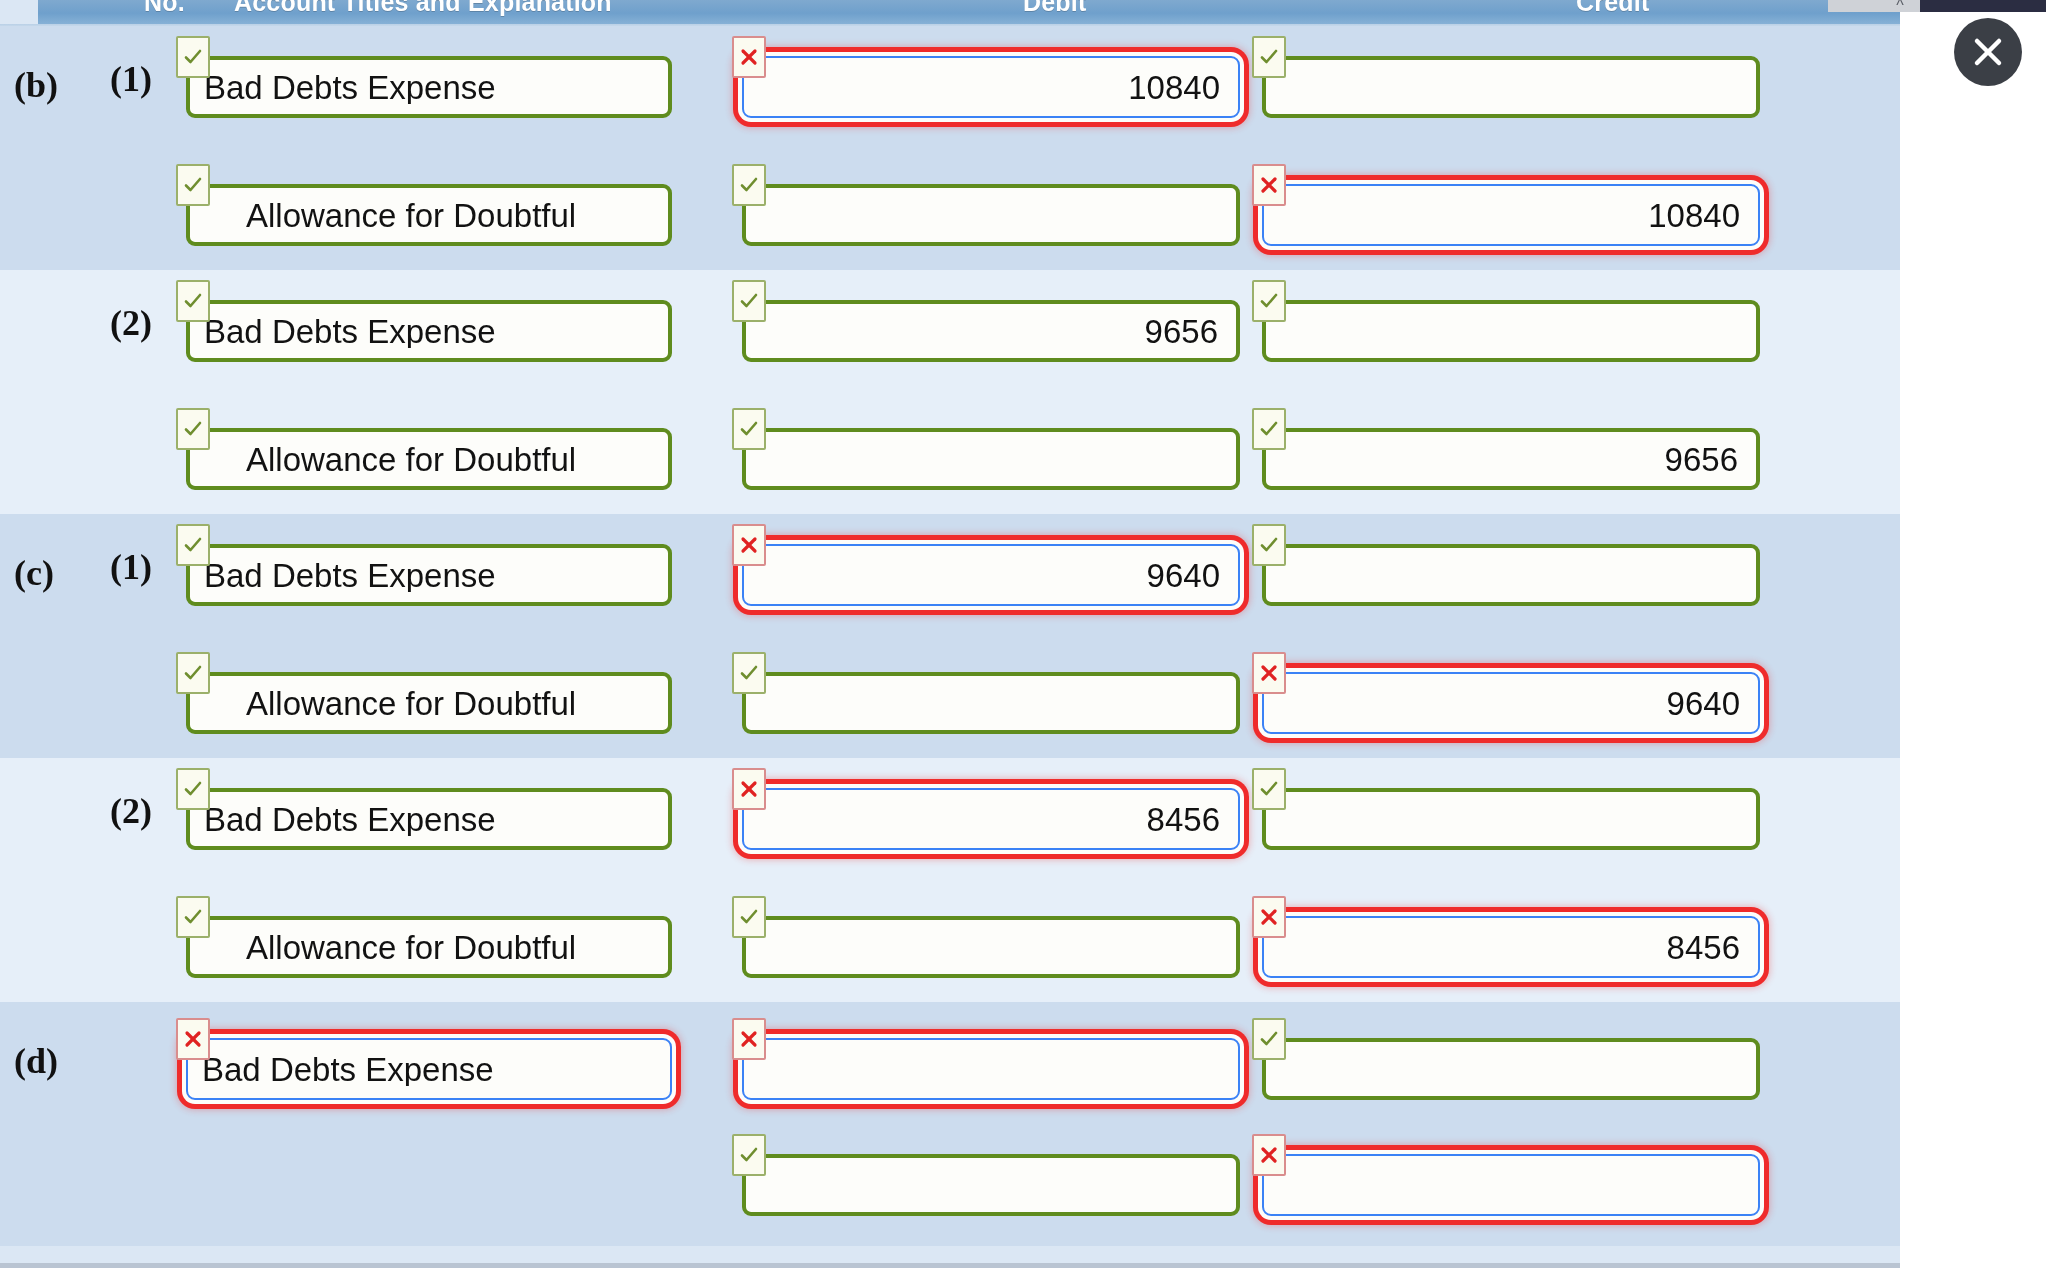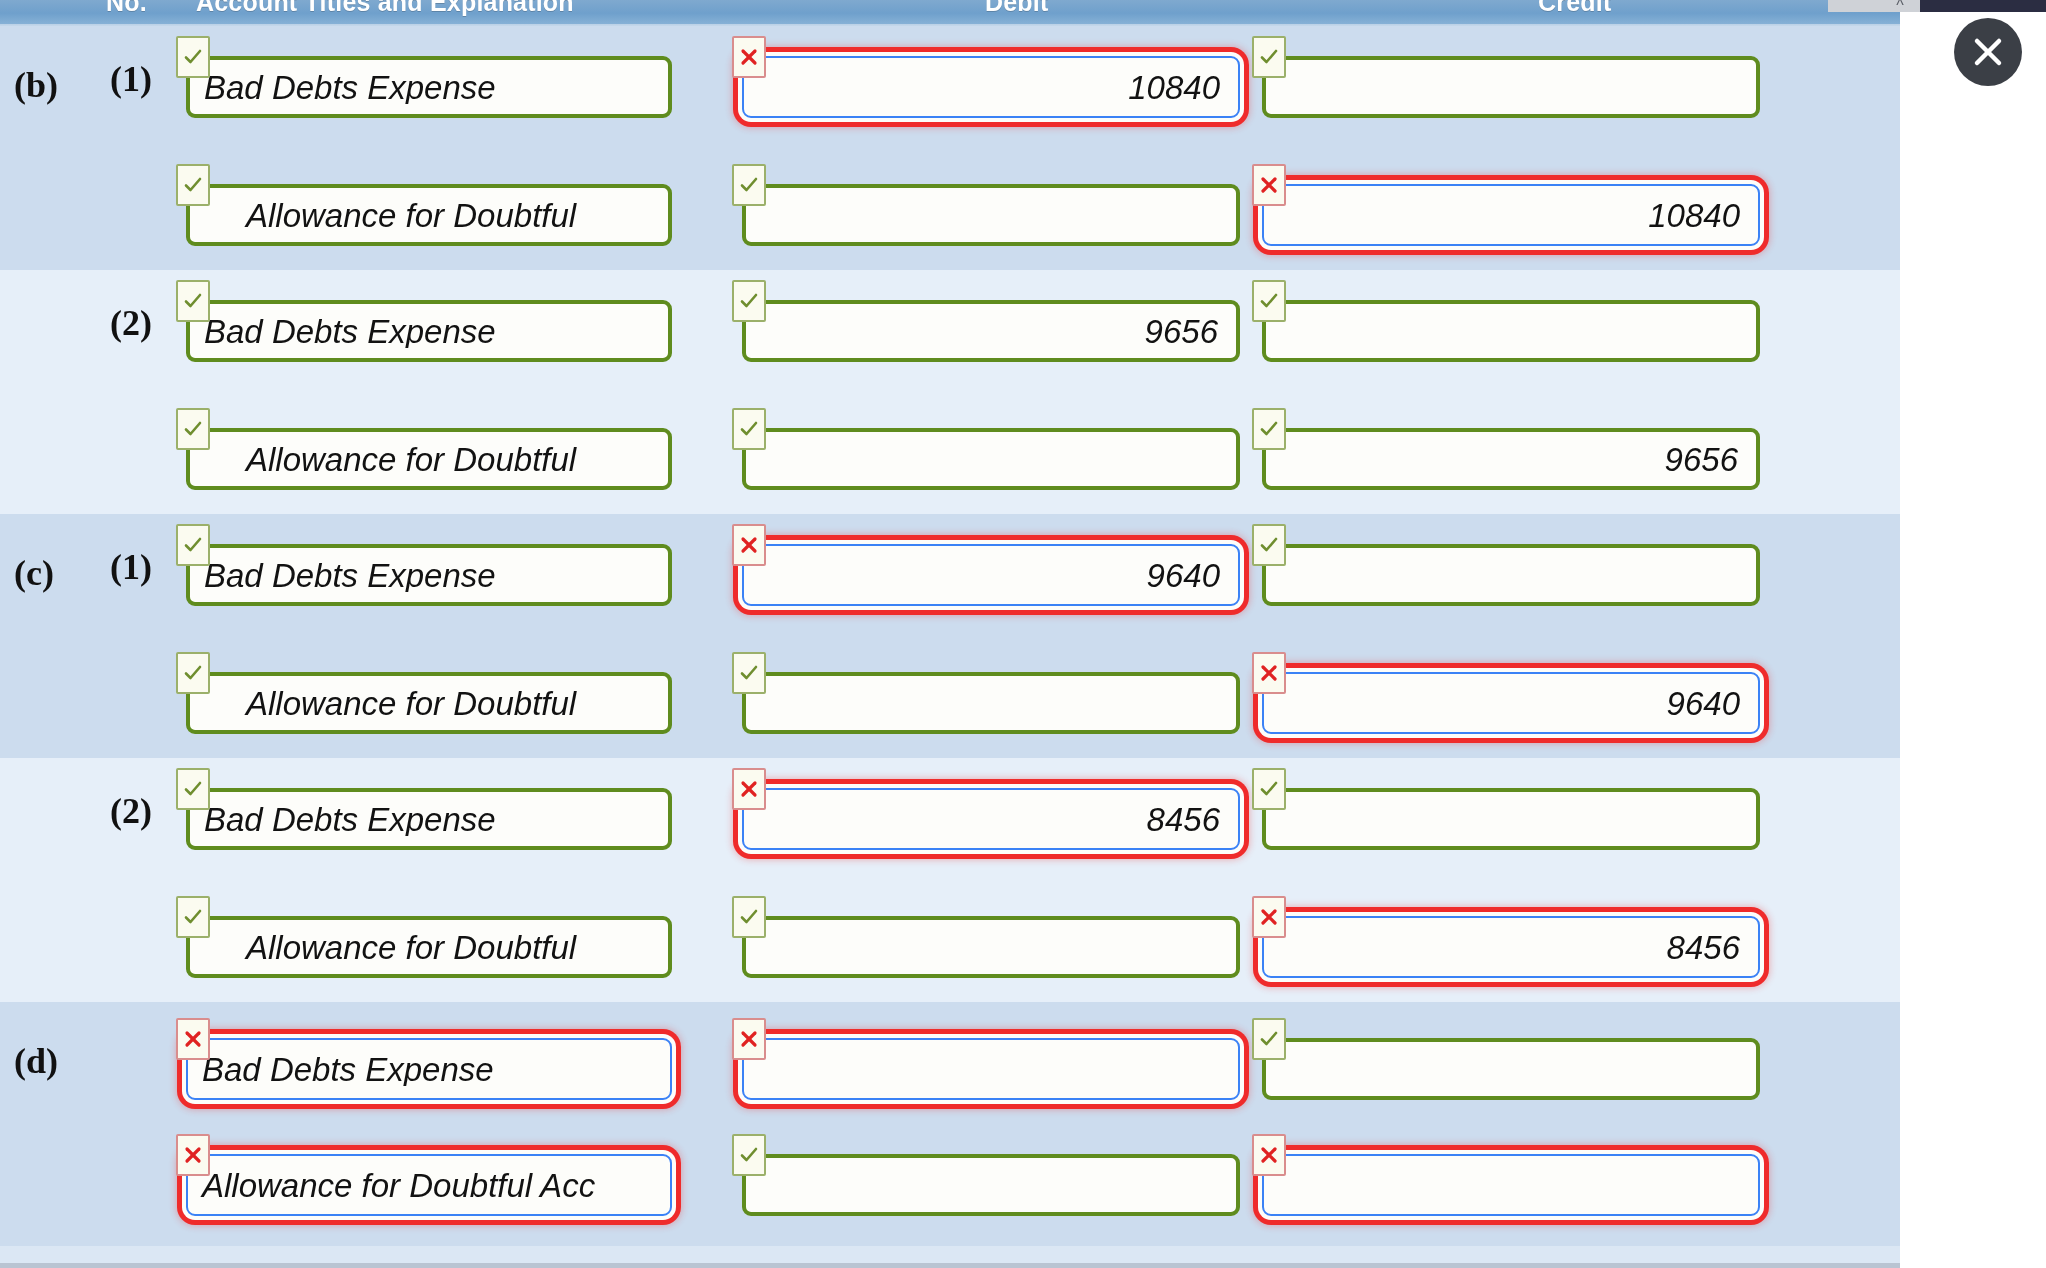--- a/index.html
+++ b/index.html
@@ -30,20 +30,21 @@
     overflow: hidden;
   }
 
   
   #table-header {
     position: relative;
     height: 24px;
     width: 1900px;
     background: linear-gradient(to bottom, #7fa9cf 0%, #6fa0cc 55%, #86b1d6 100%);
     overflow: hidden;
+    margin-left: 38px;
   }
   #table-header .hcell {
     position: absolute;
     top: -12px;
     color: #ffffff;
     font-weight: bold;
     font-size: 25px;
     white-space: nowrap;
     letter-spacing: .2px;
     text-shadow: 0 1px 0 rgba(0,0,0,.18);
@@ -89,21 +90,20 @@
     color: #111111;
     white-space: nowrap;
   }
   .lbl-outer { left: 14px; }
   .lbl-inner { left: 110px; }
 
   
   .field {
     position: absolute;
     height: 55px;
-    font-style: italic;
   }
   .field .box {
     position: absolute;
     left: 0; top: 0;
     width: 100%;
     height: 62px;
     background: #fdfdfa;
     border-radius: 9px;
     display: flex;
     align-items: center;
@@ -533,31 +533,20 @@
                 <span class="txt right"></span>
               </div>
               <span class="marker ok">
                 <svg width="20" height="20" viewBox="0 0 20 20" aria-hidden="true">
                   <path d="M3 10.5 L7.5 15 L17 4" fill="none" stroke="#6f8e2f" stroke-width="2.6" stroke-linecap="round" stroke-linejoin="round"></path>
                 </svg>
               </span>
             </div>
           </div>
           <div class="jrow">
-            <div class="field bad col-title" style="top: 30px;">
-              <div class="box">
-                <span class="txt left">Allowance for Doubtful Acc</span>
-              </div>
-              <span class="marker bad">
-                <svg width="20" height="20" viewBox="0 0 20 20" aria-hidden="true">
-                  <line x1="4" y1="4" x2="16" y2="16" stroke="#e02222" stroke-width="3.2" stroke-linecap="round"></line>
-                  <line x1="16" y1="4" x2="4" y2="16" stroke="#e02222" stroke-width="3.2" stroke-linecap="round"></line>
-                </svg>
-              </span>
-            </div>
             <div class="field ok col-debit" style="top: 30px;">
               <div class="box">
                 <span class="txt right"></span>
               </div>
               <span class="marker ok">
                 <svg width="20" height="20" viewBox="0 0 20 20" aria-hidden="true">
                   <path d="M3 10.5 L7.5 15 L17 4" fill="none" stroke="#6f8e2f" stroke-width="2.6" stroke-linecap="round" stroke-linejoin="round"></path>
                 </svg>
               </span>
             </div>

